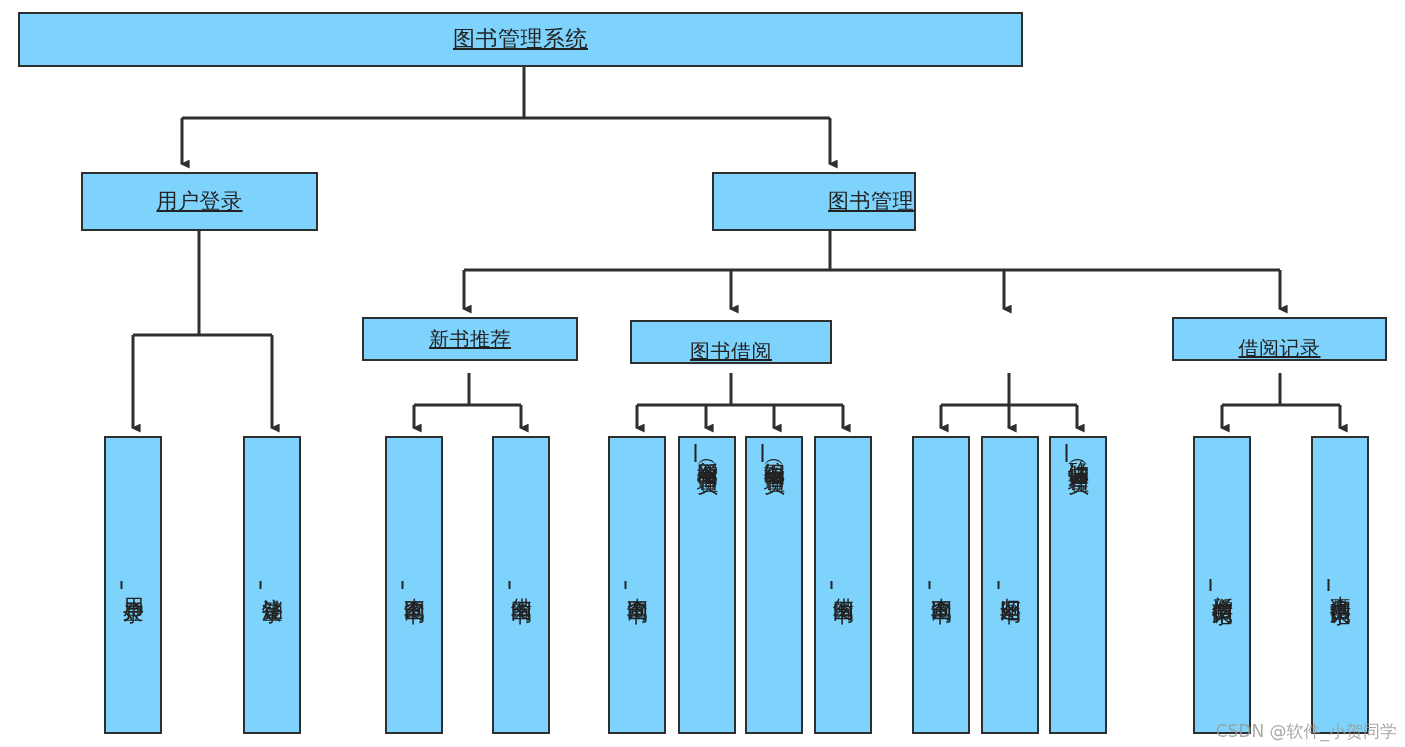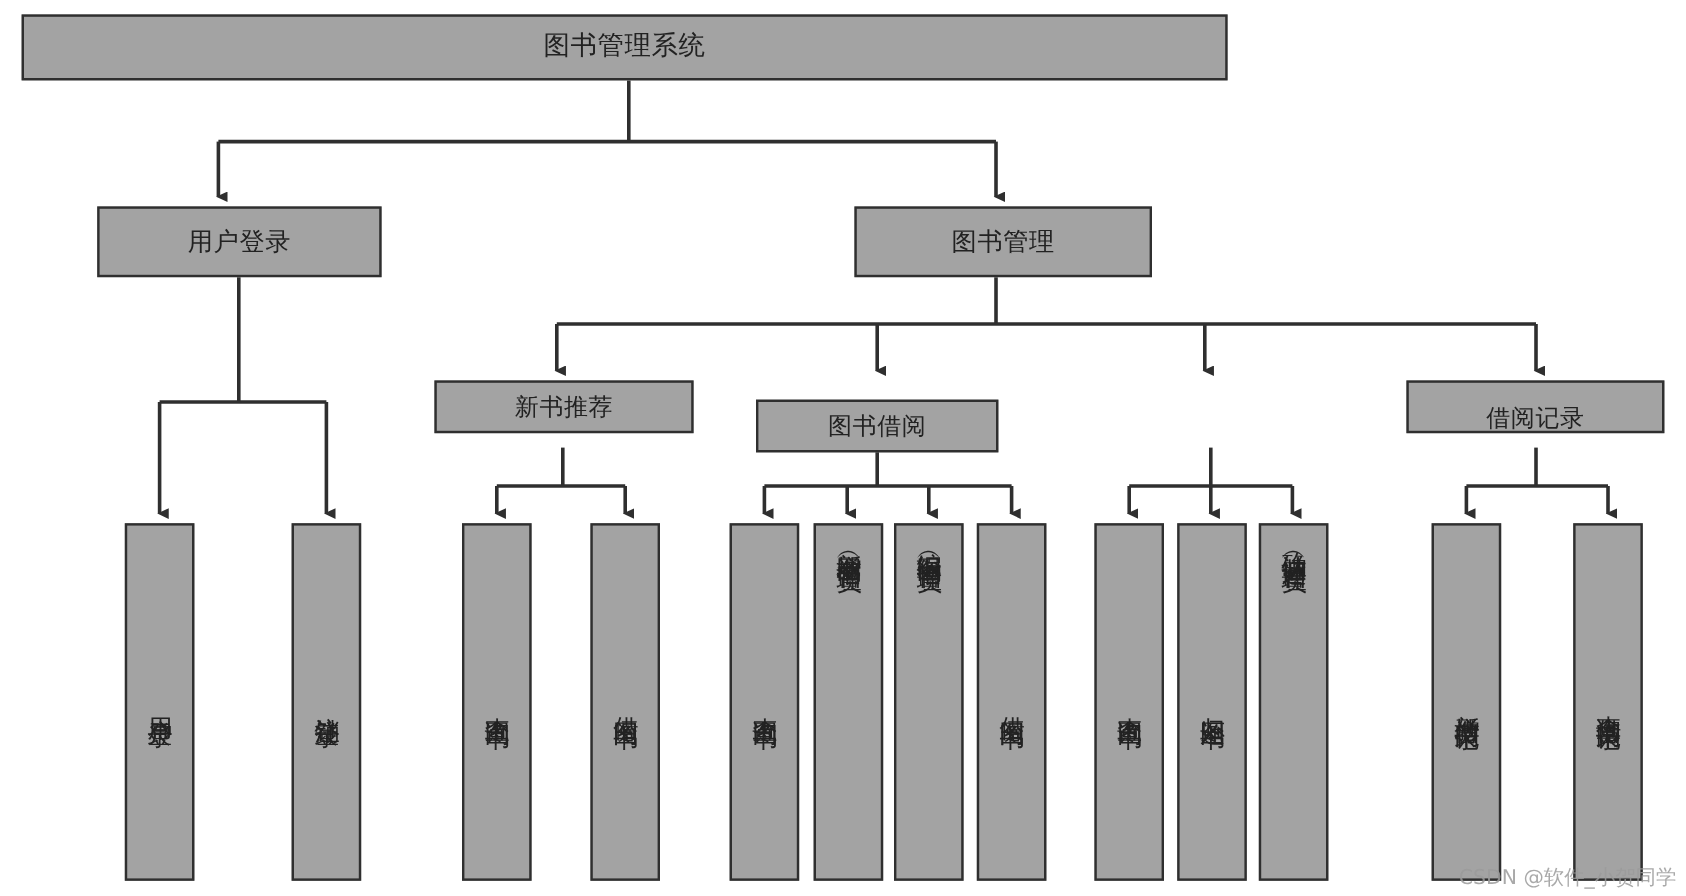--- a/index.html
+++ b/index.html
@@ -12,25 +12,26 @@
   #canvas{position:relative;width:1405px;height:747px;}
 
   
   #wires{position:absolute;left:0;top:0;width:1405px;height:747px;}
 
   
   .node{
     position:absolute;
     box-sizing:border-box;
     border:2.5px solid #2f2f2f;
-    background:#a3a3a3;
+    background:#7dd3fc;
     display:flex;
     align-items:center;
     justify-content:center;
     color:#222222;
+    text-decoration:underline;
   }
   .node .label{
     line-height:1.12;
     letter-spacing:0.5px;
     white-space:nowrap;
   }
 
   
   .node.root{left:18px;top:12px;width:1005px;height:55px;}
   .node.root .label{font-size:22px;}
@@ -130,29 +131,29 @@
   </svg>
 
   <div class="node root">
     <span class="label">图书管理系统</span>
   </div>
 
   <div class="node lvl2" style="left:81px;top:172px;width:237px;">
     <span class="label">用户登录</span>
   </div>
 
-  <div class="node lvl2" style="left:712px;top:172px;width:248px;">
+  <div class="node lvl2" style="left:712px;top:172px;width:204px;justify-content:flex-end;">
     <span class="label">图书管理</span>
   </div>
 
   <div class="node lvl3" style="left:362px;top:317px;width:216px;">
     <span class="label">新书推荐</span>
   </div>
 
-  <div class="node lvl3" style="left:630px;top:333px;width:202px;">
+  <div class="node lvl3" style="left:630px;top:320px;width:202px;align-items:flex-end;">
     <span class="label">图书借阅</span>
   </div>
 
 
   <div class="node lvl3" style="left:1172px;top:317px;width:215px;align-items:flex-end;">
     <span class="label">借阅记录</span>
   </div>
 
   <div class="node leaf mid" style="left:104px;width:58px;">
     <span class="label">用户登录</span>

